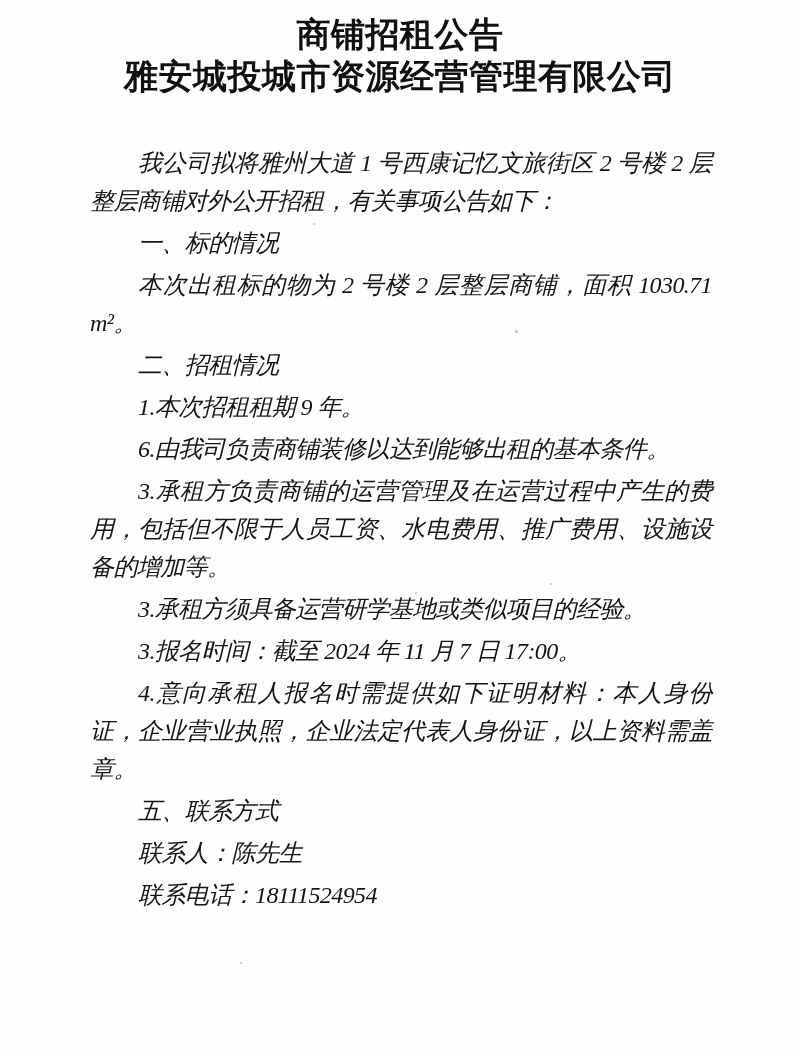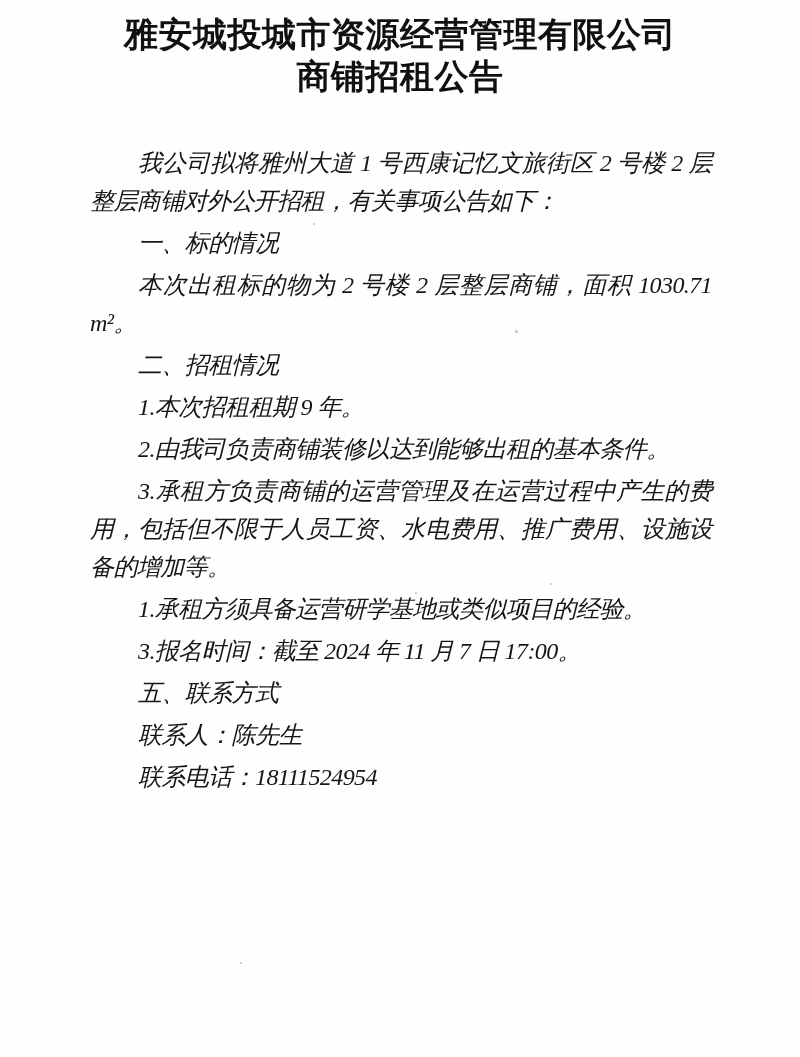--- a/index.html
+++ b/index.html
@@ -48,34 +48,35 @@
     border-radius: 50%;
     background: rgba(50, 50, 50, 0.30);
   }
 </style>
 </head>
 <body>
 
 <div class="page">
 
   <div class="title-block">
+    <h1 class="title-line">商铺招租公告</h1>
     <h1 class="title-line">雅安城投城市资源经营管理有限公司</h1>
-    <h1 class="title-line">商铺招租公告</h1>
   </div>
 
   <div class="content">
     <p>我公司拟将雅州大道 1 号西康记忆文旅街区 2 号楼 2 层整层商铺对外公开招租，有关事项公告如下：</p>
     <p>一、标的情况</p>
     <p>本次出租标的物为 2 号楼 2 层整层商铺，面积 1030.71 m²。</p>
     <p>二、招租情况</p>
     <p>1.本次招租租期 9 年。</p>
-    <p>2.由我司负责商铺装修以达到能够出租的基本条件。</p>
+    <p>6.由我司负责商铺装修以达到能够出租的基本条件。</p>
     <p>3.承租方负责商铺的运营管理及在运营过程中产生的费用，包括但不限于人员工资、水电费用、推广费用、设施设备的增加等。</p>
-    <p>1.承租方须具备运营研学基地或类似项目的经验。</p>
+    <p>3.承租方须具备运营研学基地或类似项目的经验。</p>
     <p>3.报名时间：截至 2024 年 11 月 7 日 17:00。</p>
+    <p>4.意向承租人报名时需提供如下证明材料：本人身份证，企业营业执照，企业法定代表人身份证，以上资料需盖章。</p>
     <p>五、联系方式</p>
     <p>联系人：陈先生</p>
     <p>联系电话：18111524954</p>
   </div>
 
   <div class="speck" style="left:515px; top:330px; width:3px; height:3px;"></div>
   <div class="speck" style="left:313px; top:223px; width:2px; height:2px;"></div>
   <div class="speck" style="left:550px; top:583px; width:2px; height:2px;"></div>
   <div class="speck" style="left:415px; top:592px; width:2px; height:2px;"></div>
   <div class="speck" style="left:240px; top:962px; width:2px; height:2px;"></div>

